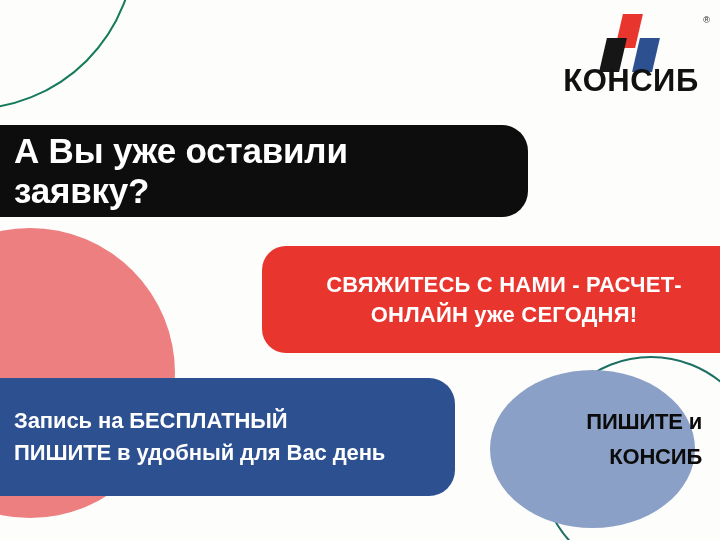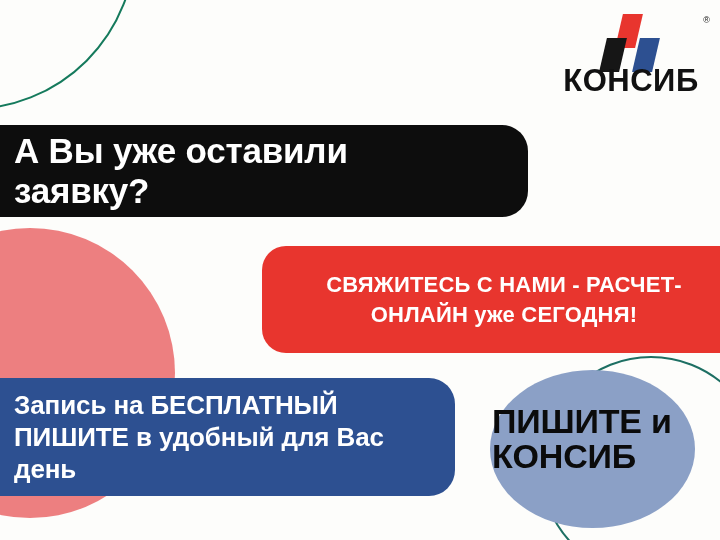--- a/index.html
+++ b/index.html
@@ -149,35 +149,35 @@
     left: -40px;
     top: 378px;
     width: 495px;
     height: 118px;
     background: #2d5091;
     border-radius: 26px;
     padding: 0 20px 0 54px;
   }
   #banner-blue .line {
     color: #ffffff;
-    font-size: 26px;
+    font-size: 22px;
     font-weight: bold;
     line-height: 32px;
     letter-spacing: -0.1px;
   }
 
   
   #ellipse-caption {
     position: absolute;
     left: 492px;
     top: 404px;
     width: 210px;
-    text-align: left;
+    text-align: right;
     color: #0b0b0b;
-    font-size: 34px;
+    font-size: 22px;
     font-weight: bold;
     line-height: 35px;
     letter-spacing: -0.2px;
   }
 
   
   #watermark {
     position: absolute;
     right: 8px;
     bottom: 2px;

